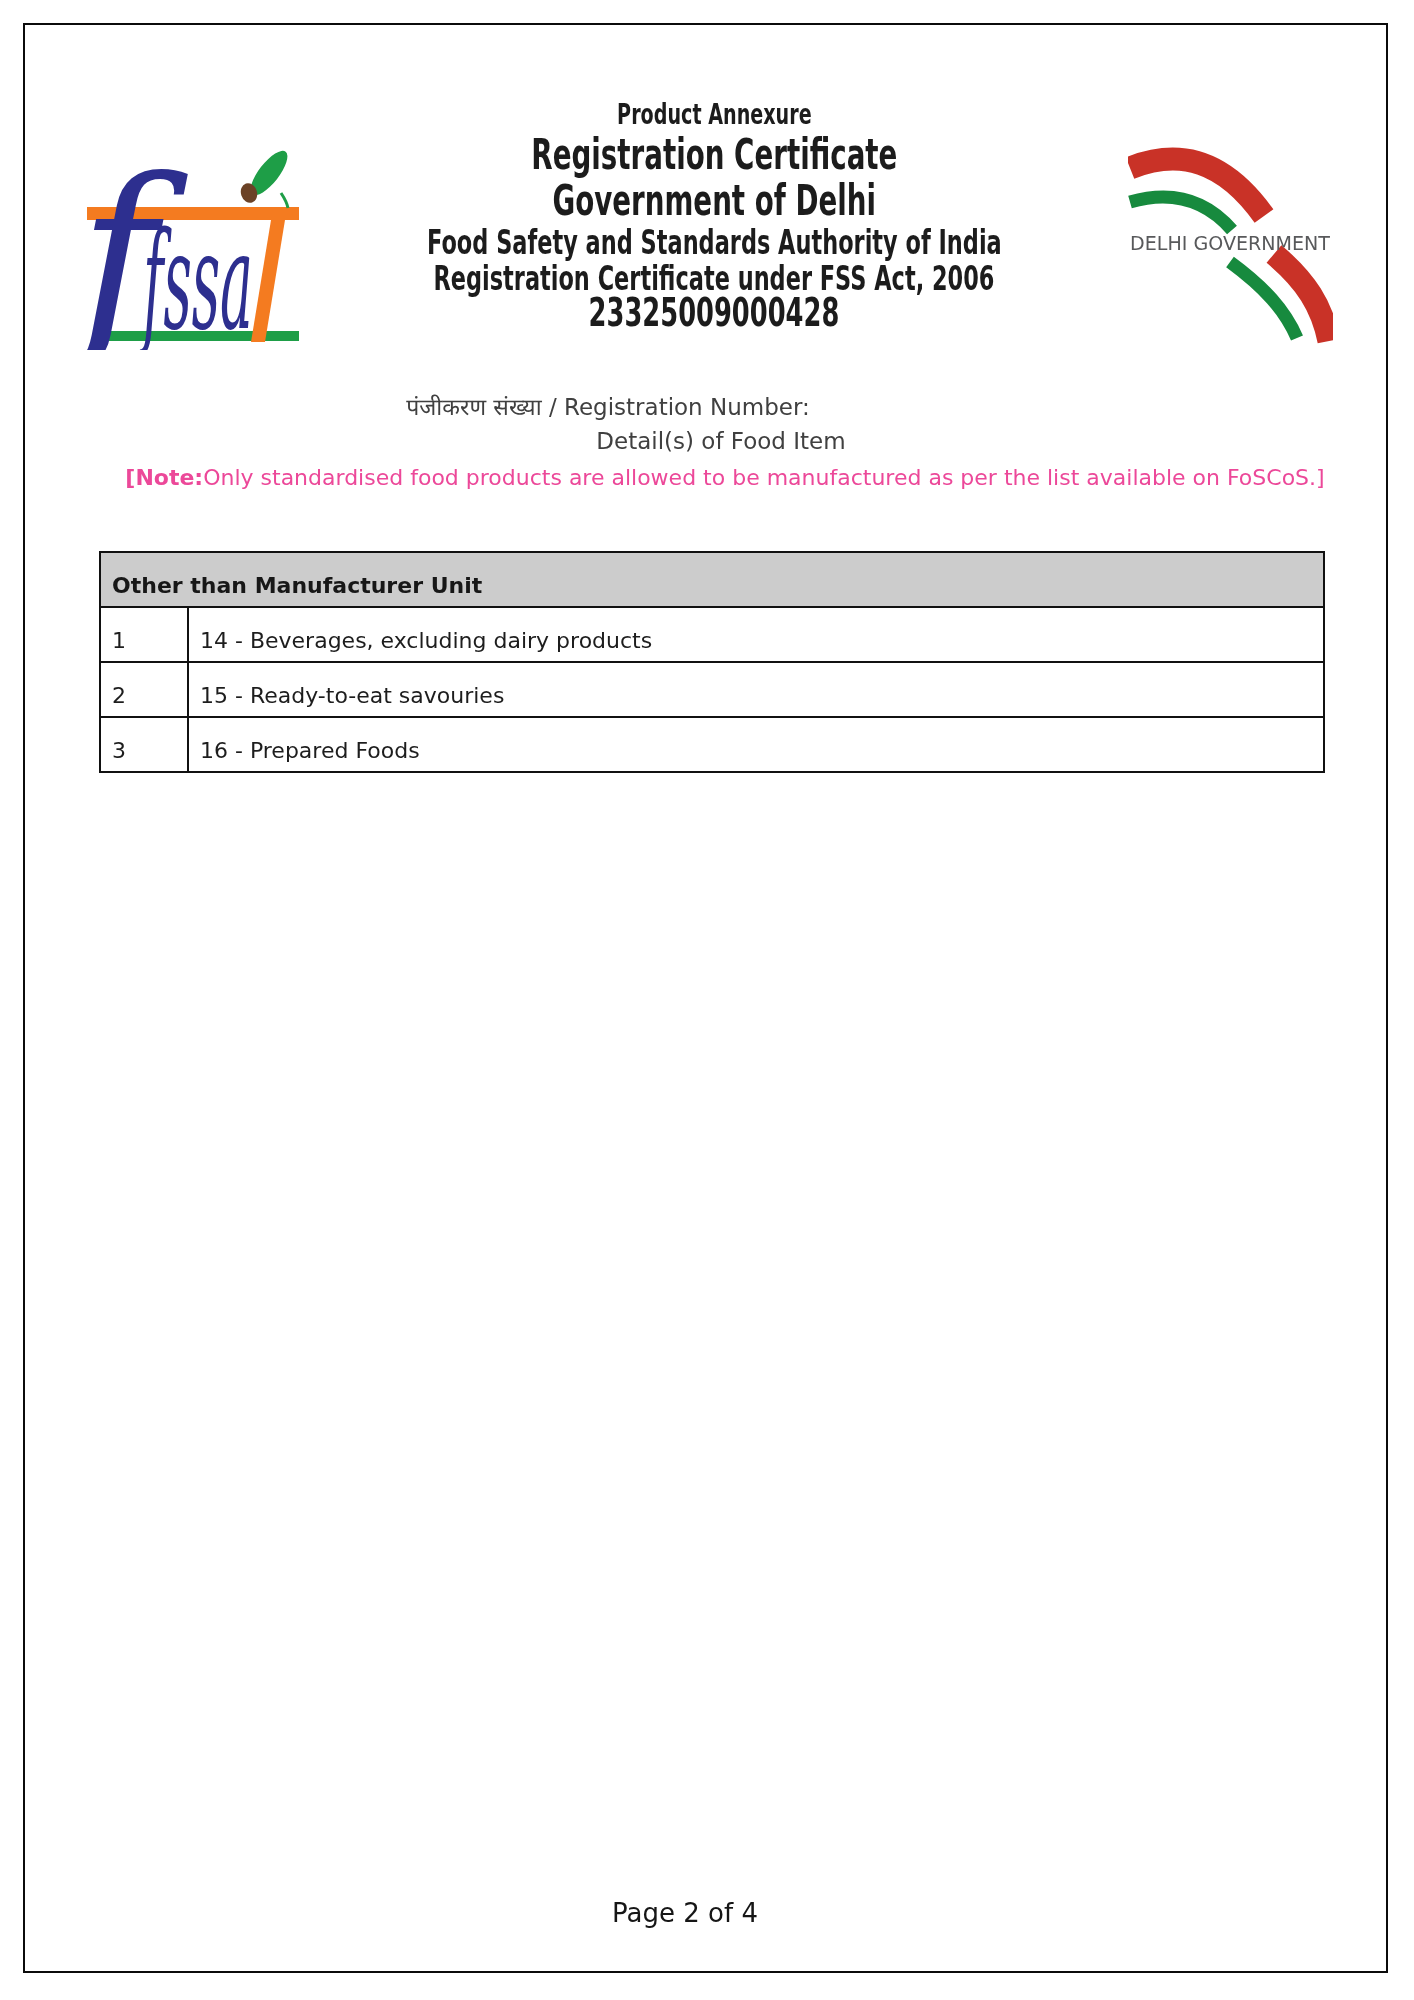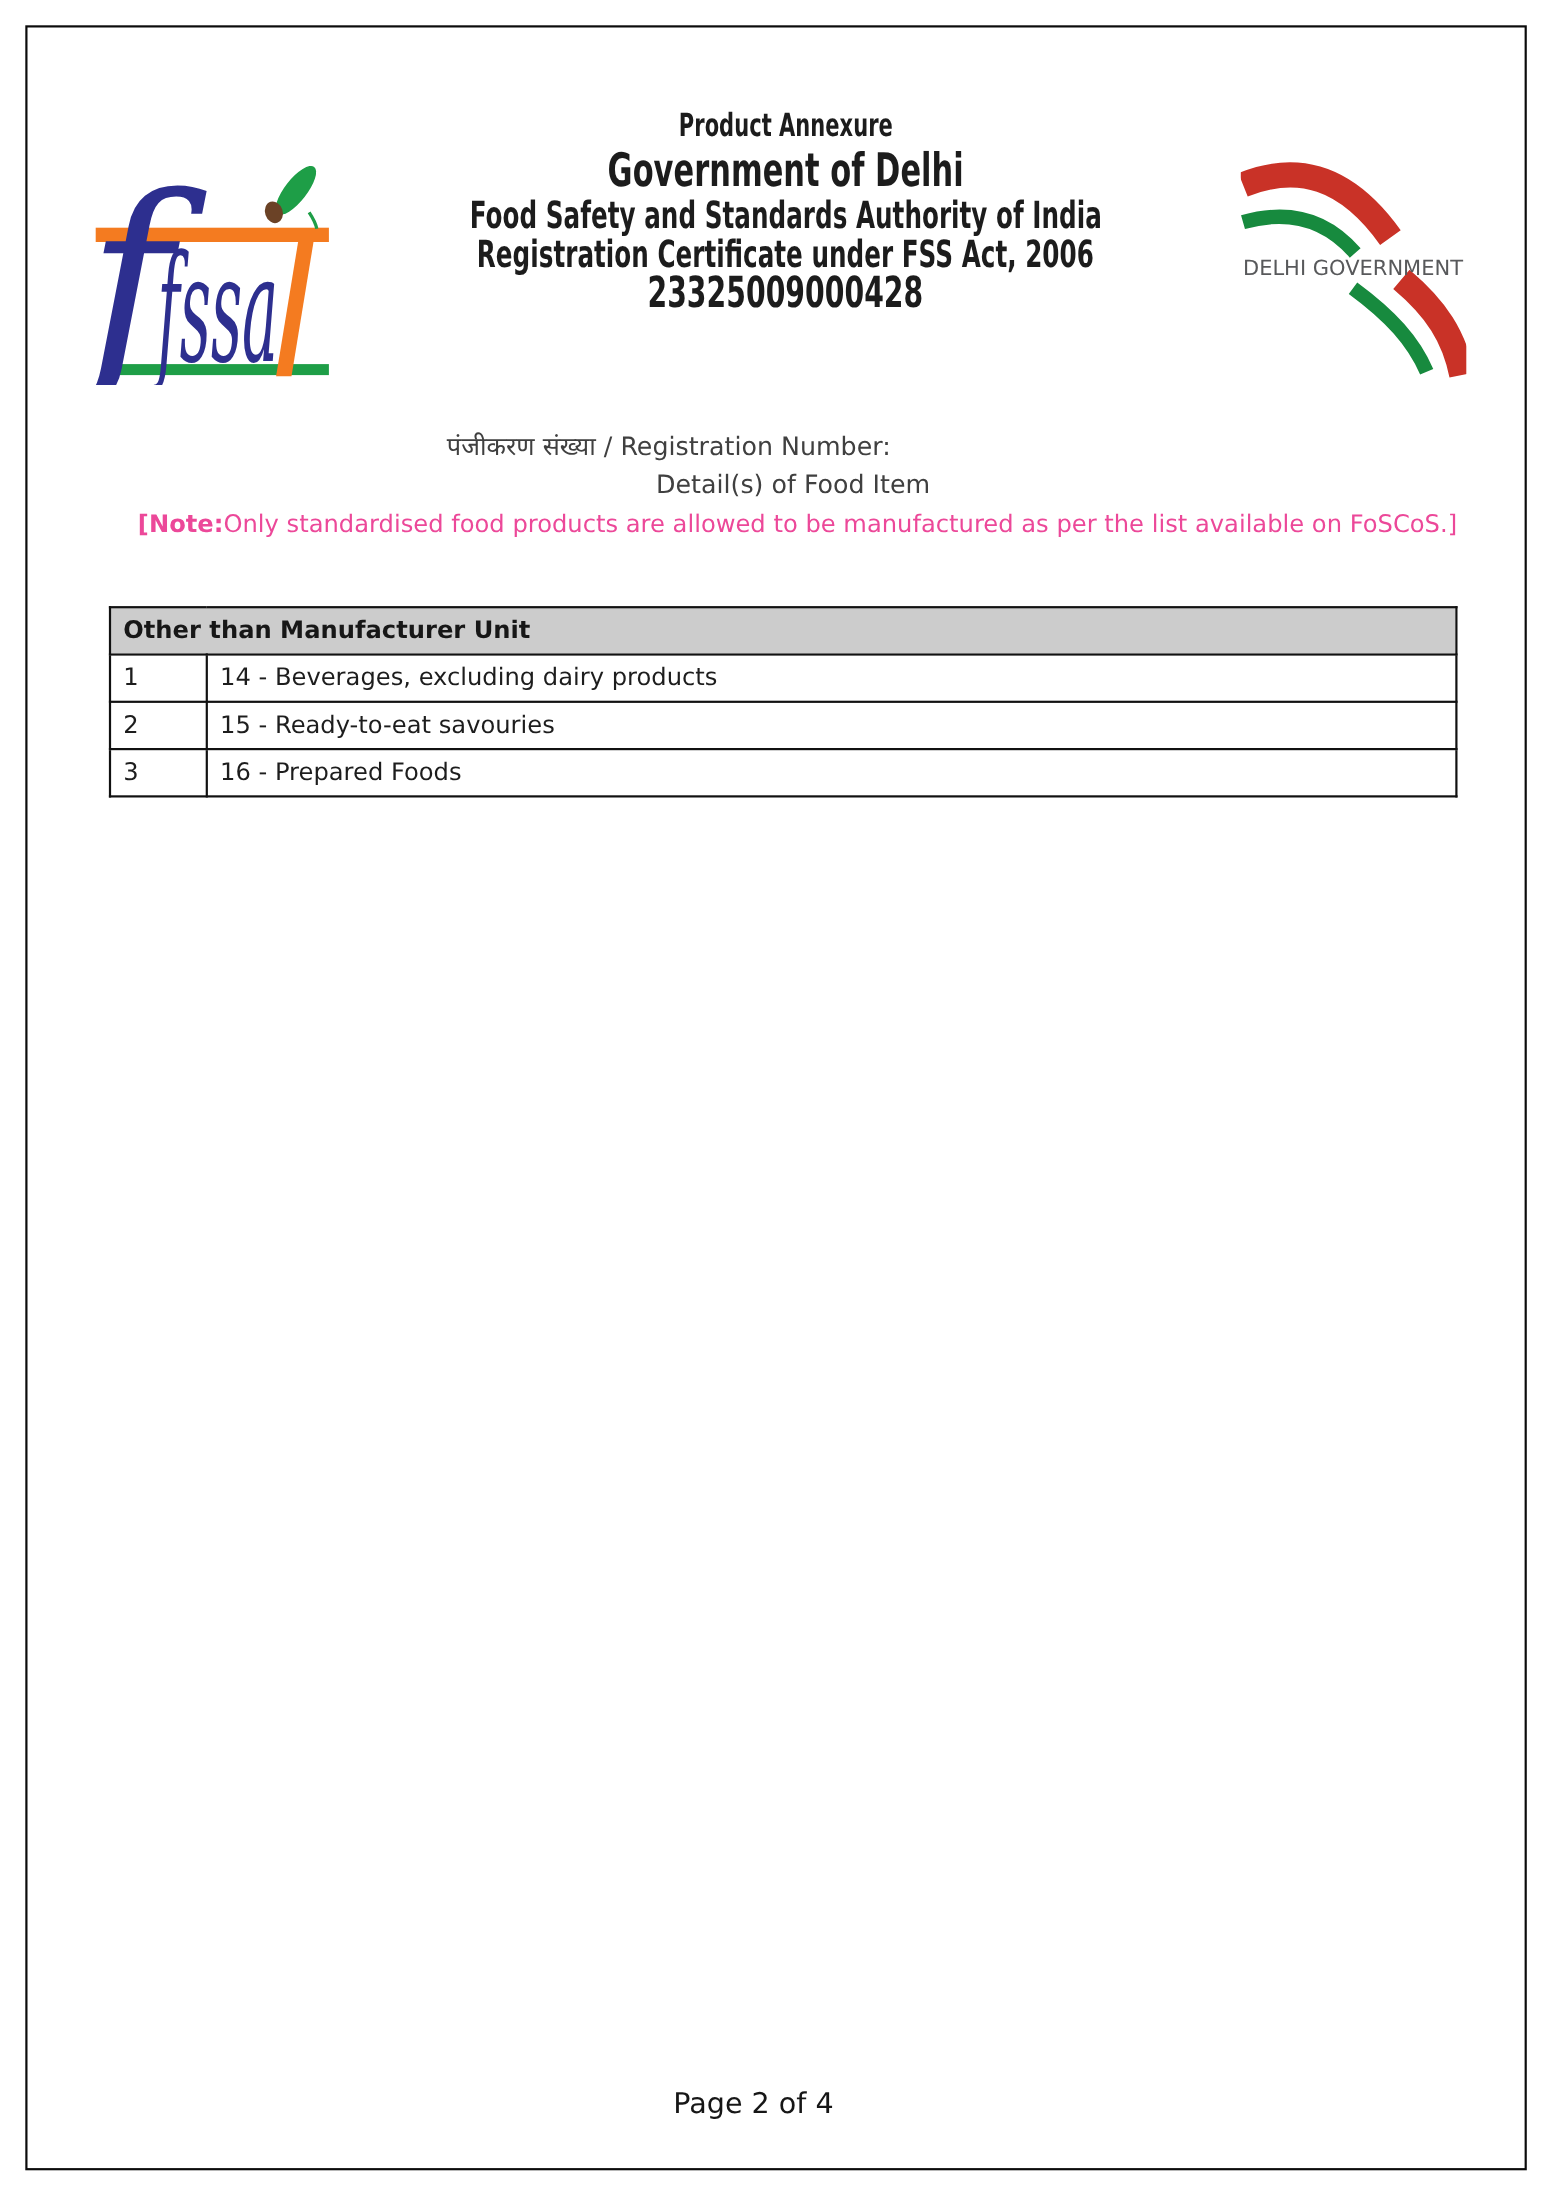--- a/index.html
+++ b/index.html
@@ -36,21 +36,21 @@
   .note-block { position:absolute; left:30px; right:30px; top:463px; text-align:center; font-size:22px; line-height:30px; transform:translateX(18px); color:#ec4899; white-space:nowrap; }
   .note-prefix { font-weight:bold; }
 
   
   .food-table {
     position:absolute; left:99px; top:551px; width:1226px;
     border-collapse:collapse; table-layout:fixed;
   }
   .food-table td {
     border:2px solid #111111; font-size:22px; color:#1d1d1d;
-    padding:0 8px 0 11px; height:41px; white-space:nowrap; overflow:hidden;
+    padding:12px 8px 0 11px; height:41px; white-space:nowrap; overflow:hidden;
   }
   .t-title-row td, .t-head-row td { background:#CCCCCC; font-weight:bold; color:#171717; }
   .t-head-row td.col-name { padding-left:1px; }
 
   
   .footer { position:absolute; left:0; right:0; top:1898px; text-align:center; font-size:26px; transform:translateX(-22px); color:#161616; }
 </style>
 </head>
 <body>
 
@@ -72,20 +72,21 @@
   <svg class="delhi-logo" viewBox="0 0 205 205" aria-hidden="true">
     <path d="M 2 28 C 52 8 96 20 136 76" stroke="#C93227" stroke-width="23" fill="none"></path>
     <path d="M 2 62 C 44 50 78 60 104 90" stroke="#178A3E" stroke-width="13" fill="none"></path>
     <path d="M 102 122 C 136 147 157 170 169 198" stroke="#178A3E" stroke-width="13" fill="none"></path>
     <path d="M 146 114 C 178 141 194 166 201 201" stroke="#C93227" stroke-width="23" fill="none"></path>
     <text x="2" y="110" font-size="19" fill="#58595B" textLength="200" lengthAdjust="spacingAndGlyphs">DELHI GOVERNMENT</text>
   </svg>
 
   <div class="header-block">
     <div class="h-annexure"><span class="cond">Product Annexure</span></div>
+    <div class="h-title"><span class="cond">Registration Certificate</span></div>
     <div class="h-title"><span class="cond">Government of Delhi</span></div>
     <div class="h-sub"><span class="cond">Food Safety and Standards Authority of India</span></div>
     <div class="h-sub"><span class="cond">Registration Certificate under FSS Act, 2006</span></div>
     <div class="h-number"><span class="cond">23325009000428</span></div>
   </div>
 
   <div class="reg-block">
     <div class="reg-label">पंजीकरण संख्या / Registration Number:</div>
     <div class="reg-detail">Detail(s) of Food Item</div>
   </div>

